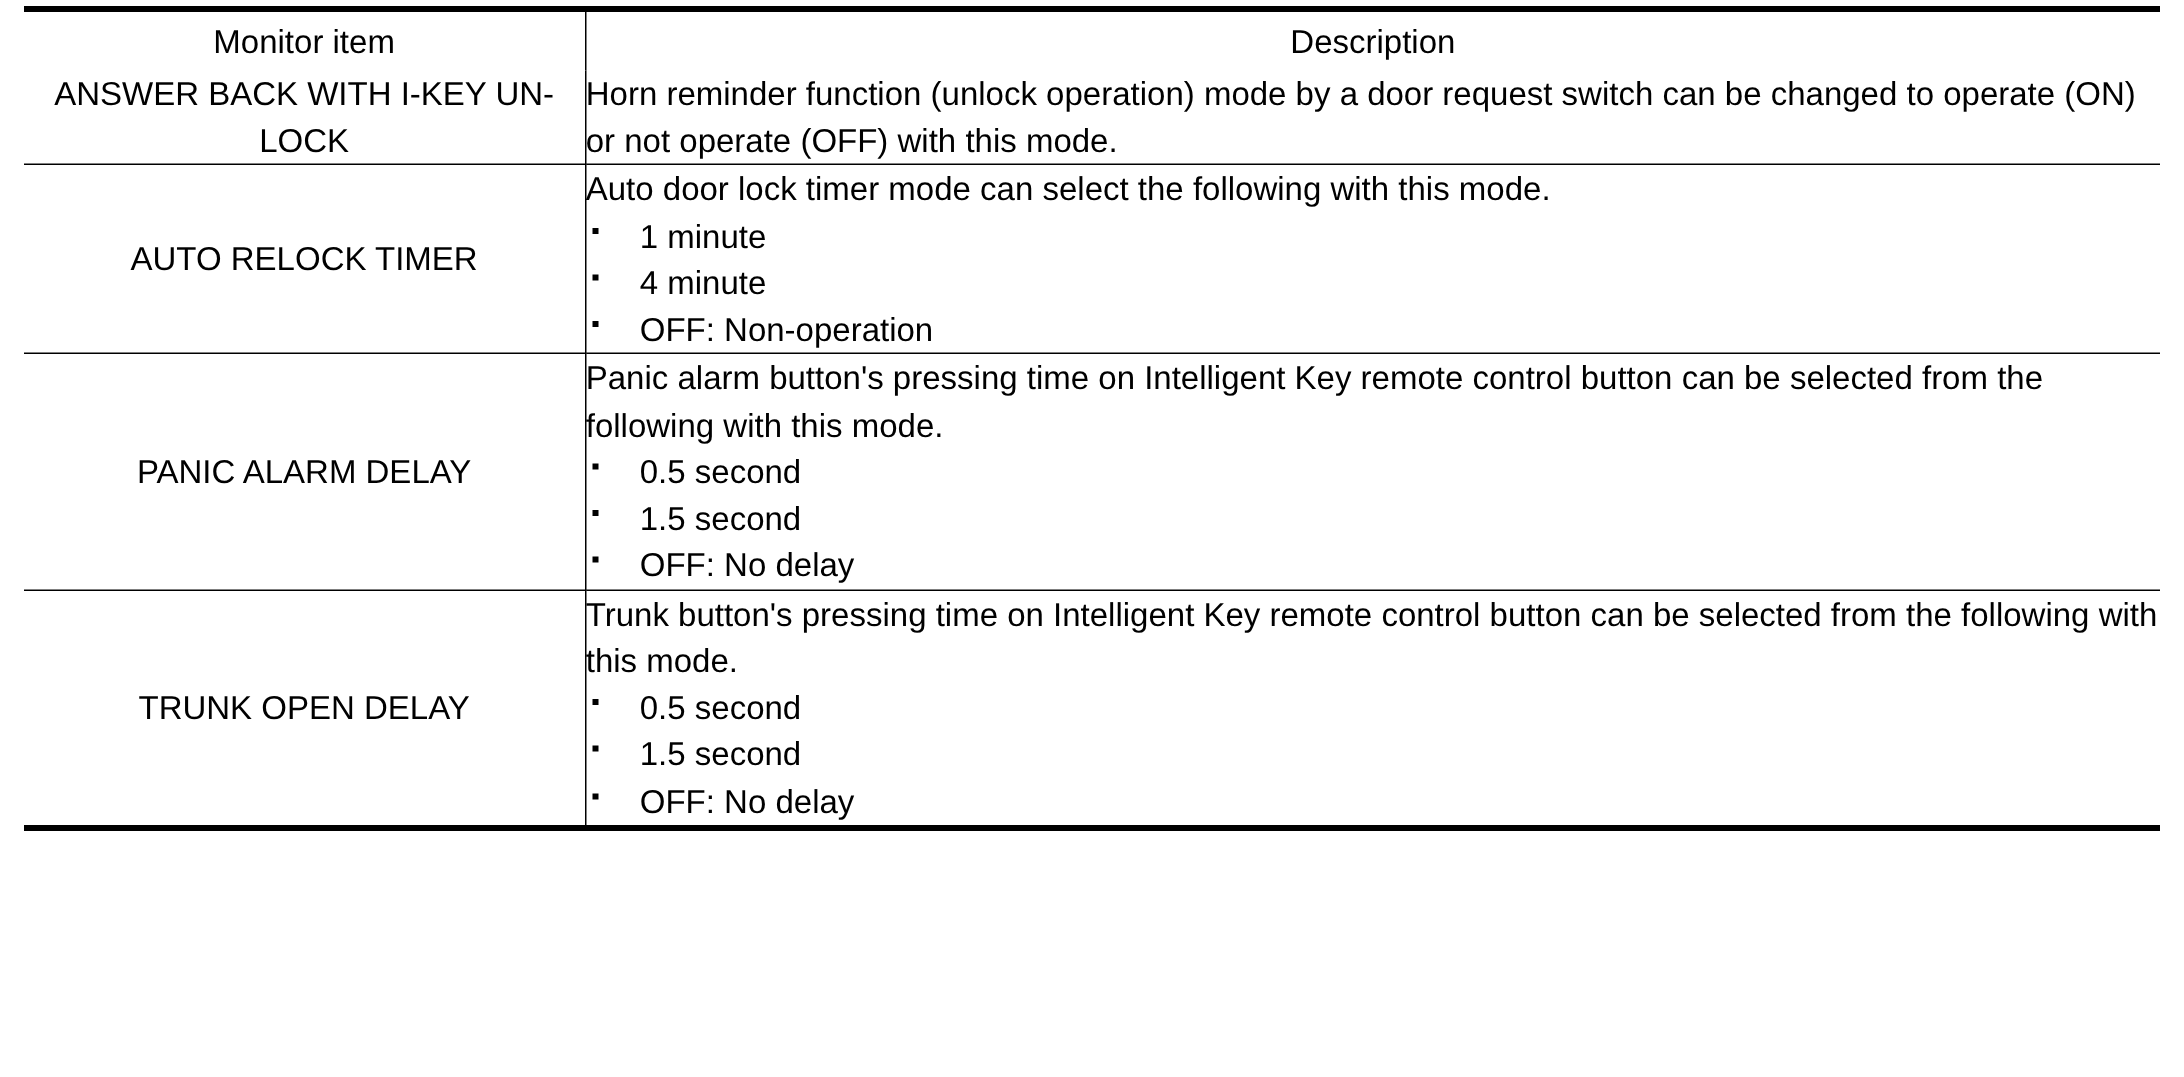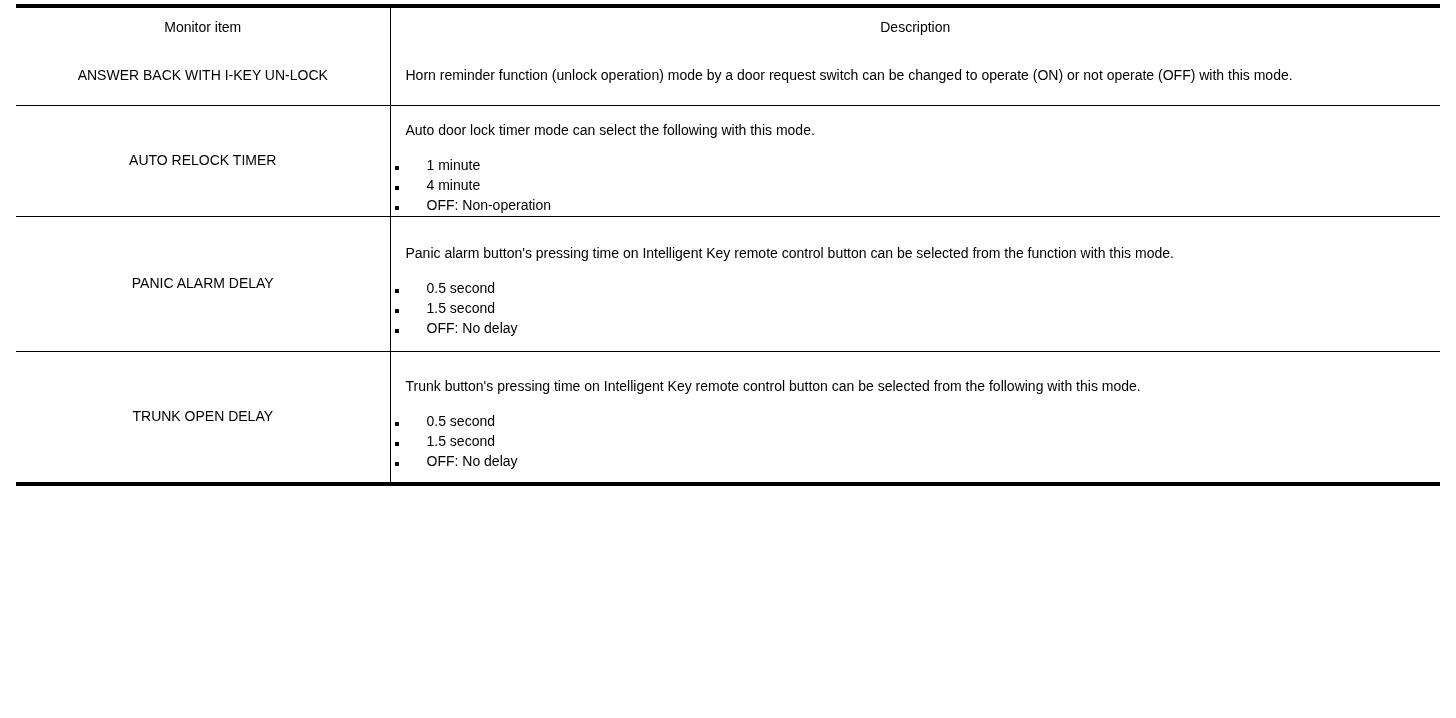--- a/index.html
+++ b/index.html
@@ -19,21 +19,21 @@
     position: absolute;
     left: 16px;
     top: 4px;
     width: 1424px;
   }
 
   table.spec-table {
     border-collapse: collapse;
     table-layout: fixed;
     width: 1424px;
-    font-size: 14px;
+    font-size: 22px;
     line-height: 1.42;
   }
 
   
   table.spec-table {
     border-top: 4px solid #000;
     border-bottom: 4px solid #000;
   }
 
   table.spec-table col.c-item { width: 374px; }
@@ -69,21 +69,21 @@
     text-align: center;
   }
 
   td.cell-desc {
     padding: 10px 14px 10px 15px;
     text-align: left;
     vertical-align: top;
   }
 
   td.cell-desc .lead {
-    margin: 15px;
+    margin: 0;
   }
 
   td.cell-desc ul.opts {
     list-style: none;
     margin: 0;
     padding: 0;
   }
 
   td.cell-desc ul.opts li {
     position: relative;
@@ -141,21 +141,21 @@
             <li>1 minute</li>
             <li>4 minute</li>
             <li>OFF: Non-operation</li>
           </ul>
         </td>
       </tr>
 
       <tr class="r-panic">
         <td class="cell-item">PANIC ALARM DELAY</td>
         <td class="cell-desc">
-          <p class="lead">Panic alarm button's pressing time on Intelligent Key remote control button can be selected from the function with this mode.</p>
+          <p class="lead">Panic alarm button's pressing time on Intelligent Key remote control button can be selected from the following with this mode.</p>
           <ul class="opts">
             <li>0.5 second</li>
             <li>1.5 second</li>
             <li>OFF: No delay</li>
           </ul>
         </td>
       </tr>
 
 
       <tr class="r-trunk">

